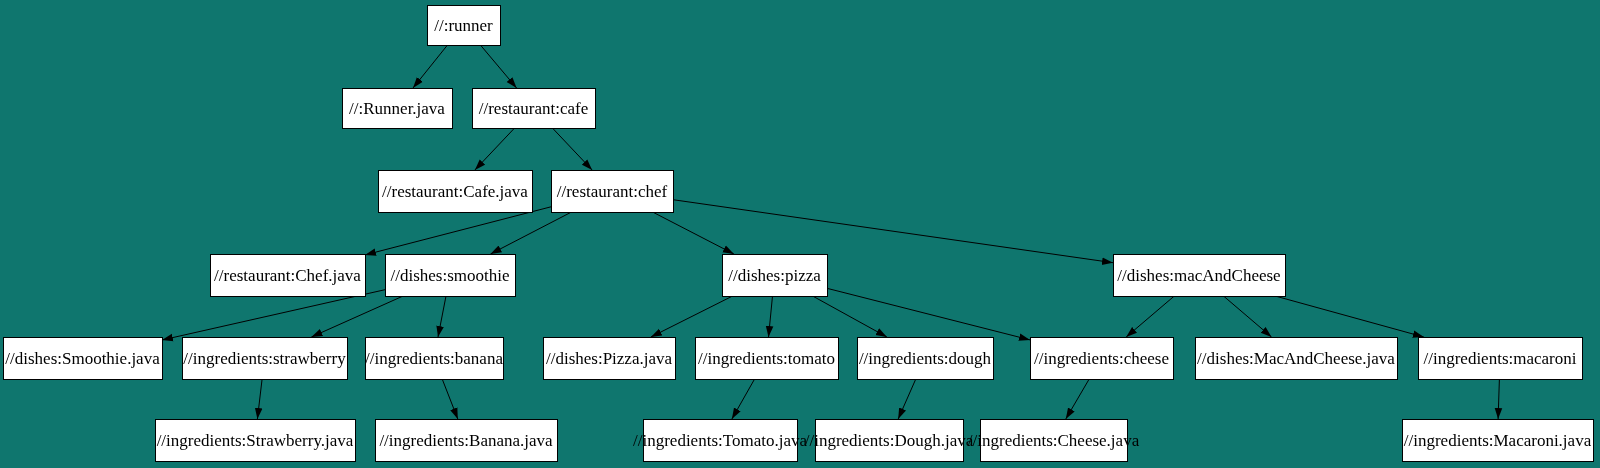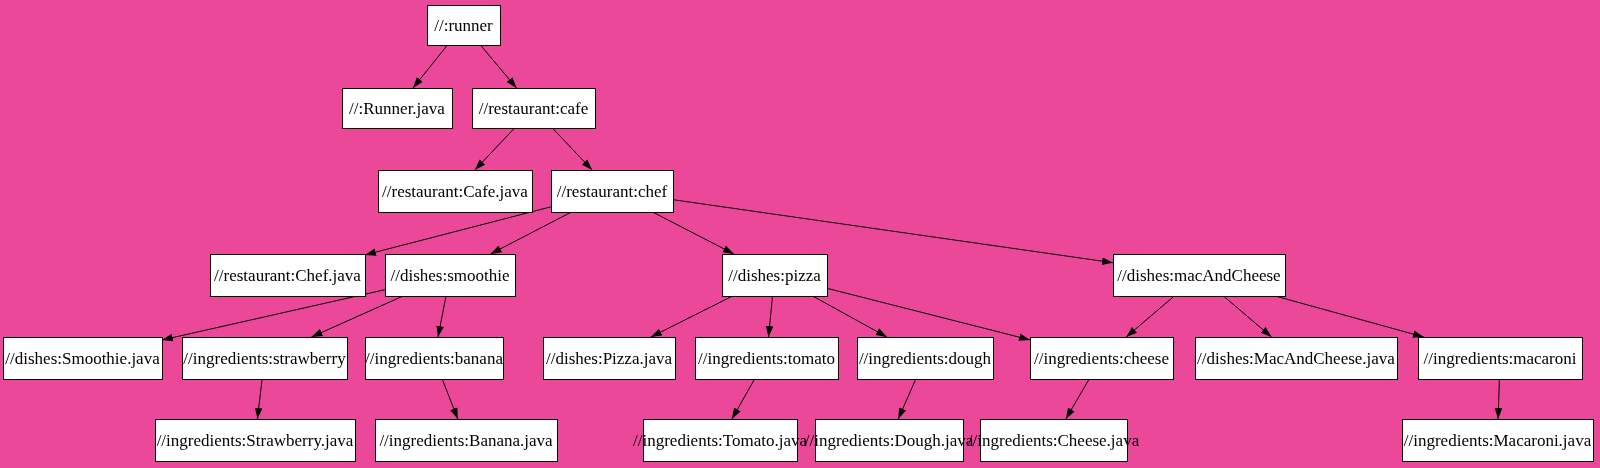--- a/index.html
+++ b/index.html
@@ -6,21 +6,21 @@
     margin: 0;
     padding: 0;
     background: #ffffff;
     font-family: "Liberation Serif", serif;
   }
   .graph-wrap {
     width: 1600px;
     height: 468px;
     position: relative;
     overflow: hidden;
-    background: #ec4899;
+    background: #0f766e;
   }
   svg text {
     font-family: "Liberation Serif", serif;
     font-size: 17px;
     fill: #000000;
   }
   svg rect.node-box {
     fill: #ffffff;
     stroke: #000000;
     stroke-width: 1;

